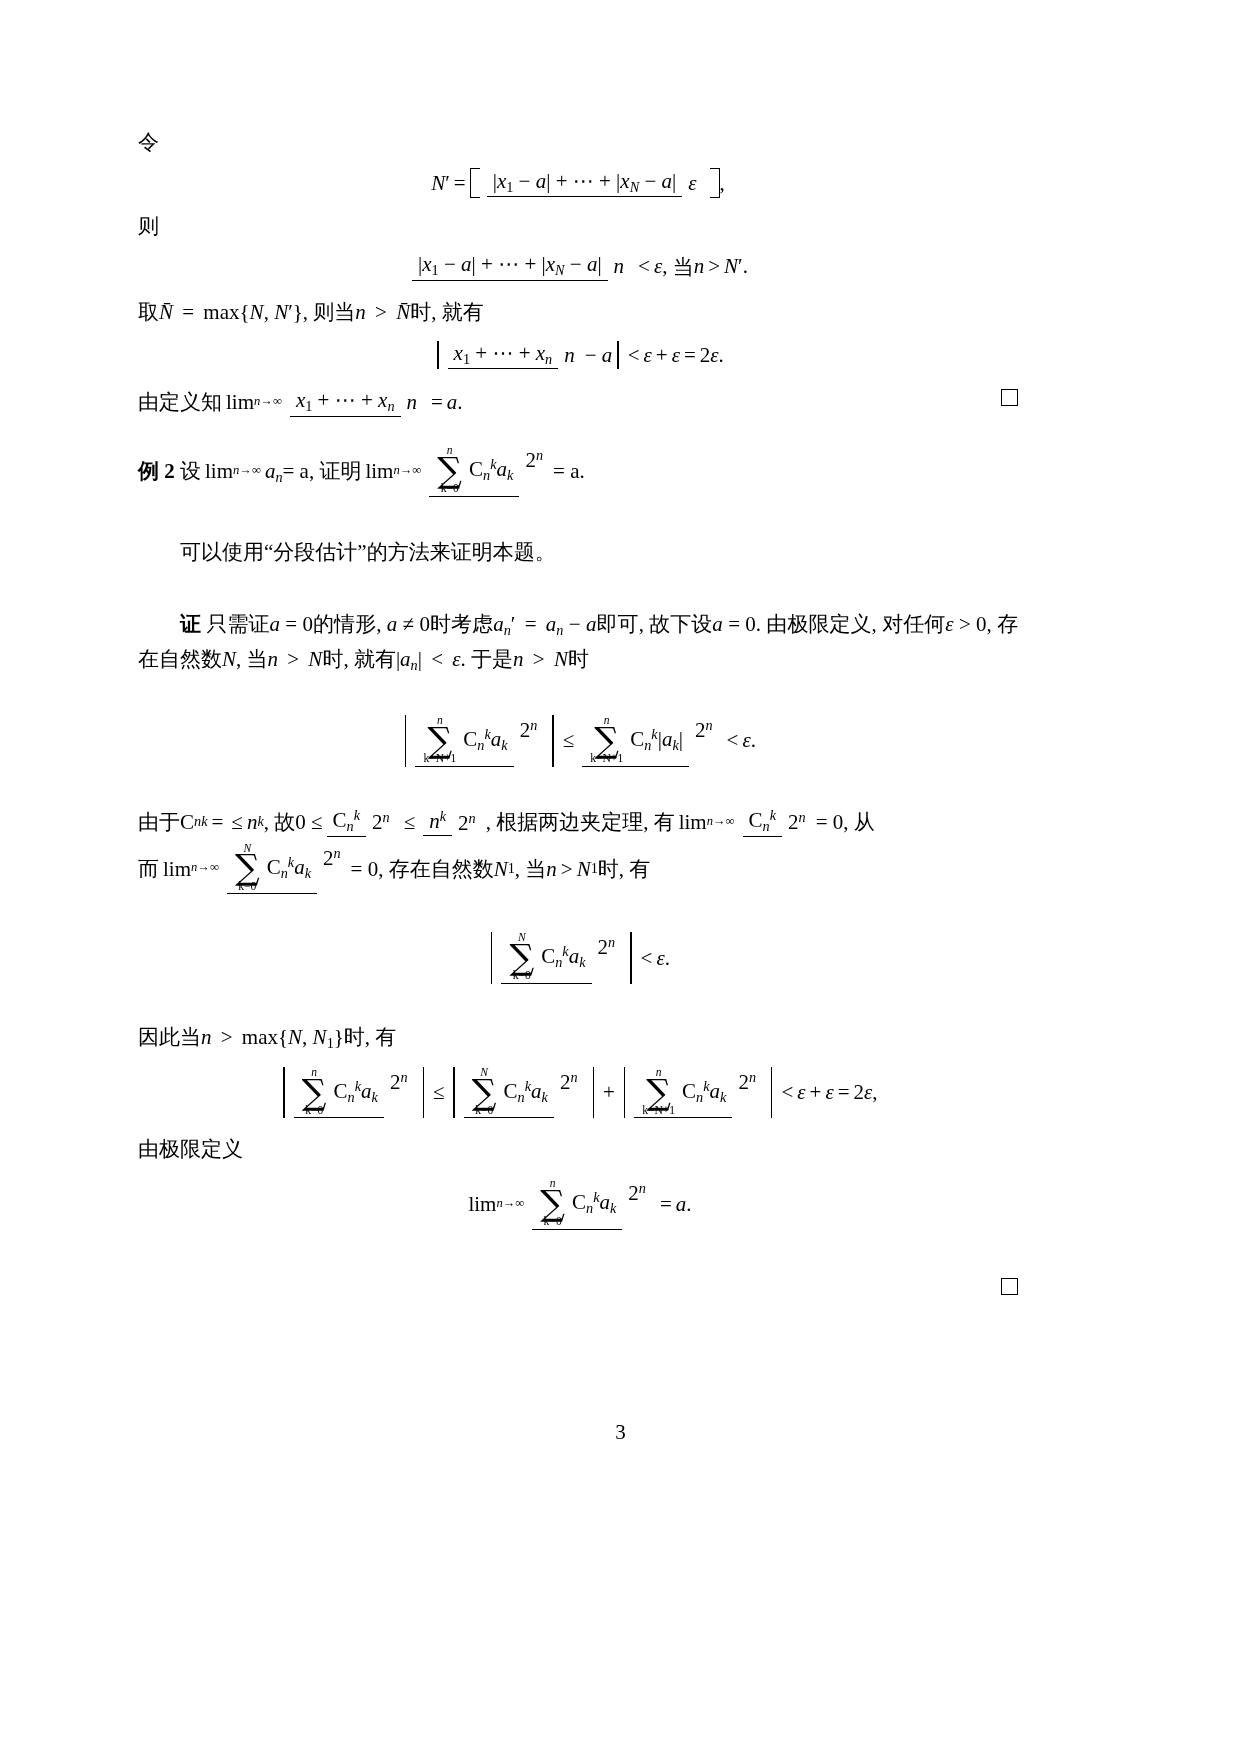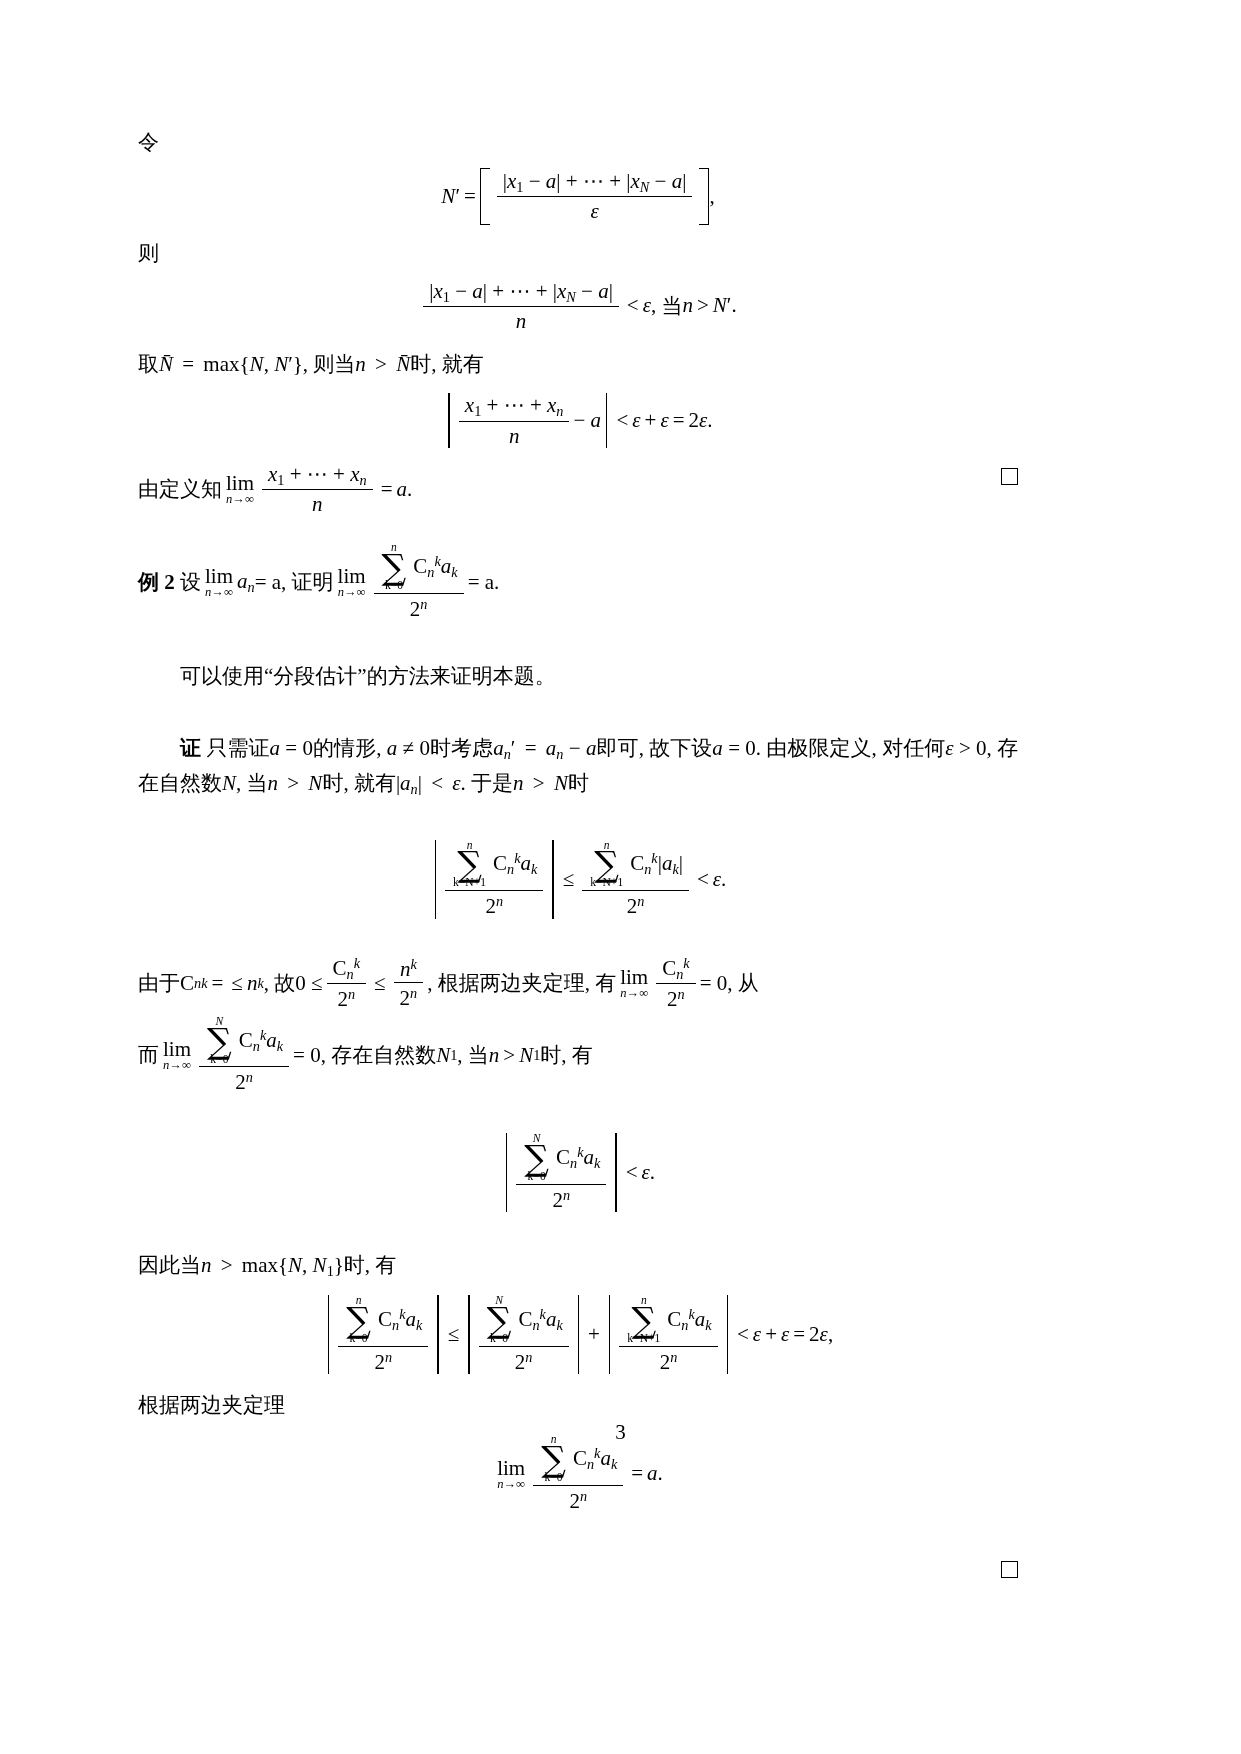--- a/index.html
+++ b/index.html
@@ -54,22 +54,22 @@
   .mr { font-style: normal; }
   .op { font-style: normal; padding: 0 4px; }
   .mathrow {
     display: inline-flex;
     align-items: center;
     justify-content: center;
     vertical-align: middle;
   }
   .frac {
     display: inline-flex;
-    flex-direction: column;
-    align-items: center;
+    flex-direction: row;
+    align-items: flex-start;
     vertical-align: middle;
     margin: 0 4px;
     line-height: 1.15;
   }
   .frac > .num {
     padding: 0 6px 1px 6px;
     border-bottom: 1.3px solid #000;
     display: block;
     text-align: center;
   }
@@ -77,21 +77,21 @@
     padding: 2px 6px 0 6px;
     display: block;
     text-align: center;
   }
   .sub  { font-size: 0.68em; vertical-align: -0.28em; font-style: italic; }
   .sup  { font-size: 0.68em; vertical-align:  0.52em; font-style: italic; }
   .subr { font-size: 0.68em; vertical-align: -0.28em; font-style: normal; }
   
   .lim {
     display: inline-flex;
-    flex-direction: column;
+    flex-direction: row;
     align-items: center;
     vertical-align: middle;
     margin: 0 4px;
     line-height: 1.05;
   }
   .lim .limop { font-style: normal; }
   .lim .limsub { font-size: 0.6em; font-style: italic; margin-top: -1px; }
   
   .bigsum {
     display: inline-flex;
@@ -536,21 +536,21 @@
           <span class="op">+</span> 
           <span class="m">ε</span> 
           <span class="op">=</span> 
           <span class="mr">2</span>
           <span class="m">ε</span>
           <span class="mr">,</span>
       </span>
     </div>
 
     <div class="para">
-      <span class="cn">根据两边夹定理</span>
+      <span class="cn">由极限定义</span>
     </div>
 
     <div class="display">
       <span class="mathrow">
         <span class="lim">
           <span class="limop">lim</span>
           <span class="limsub"><span class="m">n</span><span class="mr">→∞</span></span>
         </span>
         <span class="frac">
           <span class="num">

